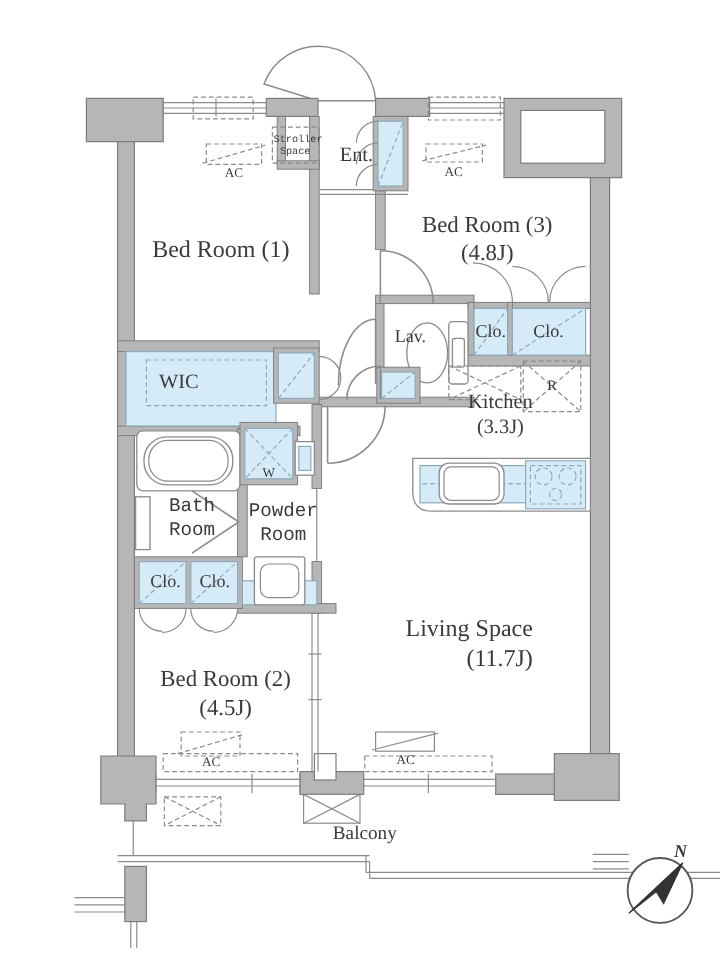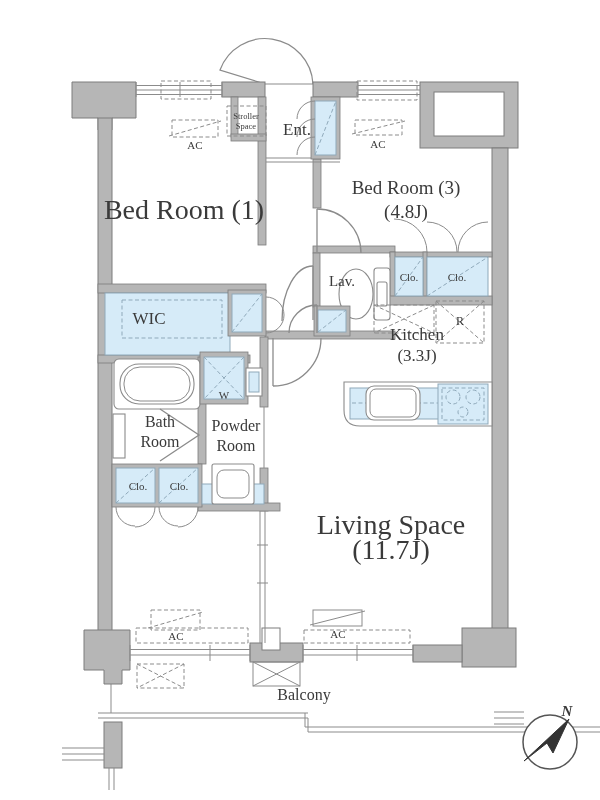--- a/index.html
+++ b/index.html
@@ -10,30 +10,30 @@
   .iwall {fill:var(--wall);stroke:var(--wall_stroke);stroke-width:.8;}
   .blue  {fill:var(--fixture);stroke:var(--fixture_stroke);stroke-width:1;}
   .ln    {fill:none;stroke:var(--line);stroke-width:1.3;}
   .lnthin{fill:none;stroke:var(--line);stroke-width:1;}
   .fixln {fill:#fff;stroke:var(--line);stroke-width:1.1;}
   .dash  {fill:none;stroke:var(--line);stroke-width:1;stroke-dasharray:4 2.5;}
   .dashb {fill:none;stroke:var(--fixture_stroke);stroke-width:1;stroke-dasharray:4 2.5;}
   .whitebox{fill:#fff;stroke:var(--wall_stroke);stroke-width:1;}
   .lbl{position:absolute;transform:translate(-50%,-50%);color:var(--text);
        text-align:center;white-space:nowrap;}
-  .s20{font-size:28px;line-height:25px;}
+  .s20{font-size:20px;line-height:25px;text-align:right;}
   .s19{font-size:19px;line-height:24px;font-family:Liberation Serif, serif;}
   .s17{font-size:17px;line-height:21px;}
   .s16{font-size:16px;line-height:20px;}
   .s15{font-size:15px;line-height:18px;}
-  .s13{font-size:11px;line-height:15px;}
+  .s13{font-size:15px;line-height:15px;}
   .s12{font-size:12px;line-height:14px;}
   .s11{font-size:11px;line-height:13px;margin-top:16px;}
   .s8 {font-size:8.5px;line-height:10px;}
-  .wrap{white-space:normal;}
+  .wrap{white-space:normal;font-family:Liberation Mono, monospace;}
   .north{font-style:italic;font-weight:bold;font-size:15px;}
 </style>
 </head>
 <body>
 
 <div id="plan">
 <svg width="600" height="800" viewBox="0 0 600 800">
 
   <g>
     <line class="lnthin" x1="111" y1="670" x2="111" y2="713"></line>
@@ -287,20 +287,24 @@
   </g>
 </svg>
 
   <div class="lbl s20" style="left:184px;top:209px">
     <div>Bed Room (1)</div>
   </div>
   <div class="lbl s19" style="left:406px;top:200px">
     <div>Bed Room (3)</div>
     <div>(4.8J)</div>
   </div>
+  <div class="lbl s19" style="left:188px;top:579px">
+    <div>Bed Room (2)</div>
+    <div>(4.5J)</div>
+  </div>
   <div class="lbl s20" style="left:391px;top:537px">
     <div>Living Space</div>
     <div>(11.7J)</div>
   </div>
   <div class="lbl s17" style="left:417px;top:345px">
     <div>Kitchen</div>
     <div>(3.3J)</div>
   </div>
   <div class="lbl s17" style="left:149px;top:318px">WIC</div>
   <div class="lbl s16 wrap" style="left:160px;top:432px;width:64px">Bath Room</div>

